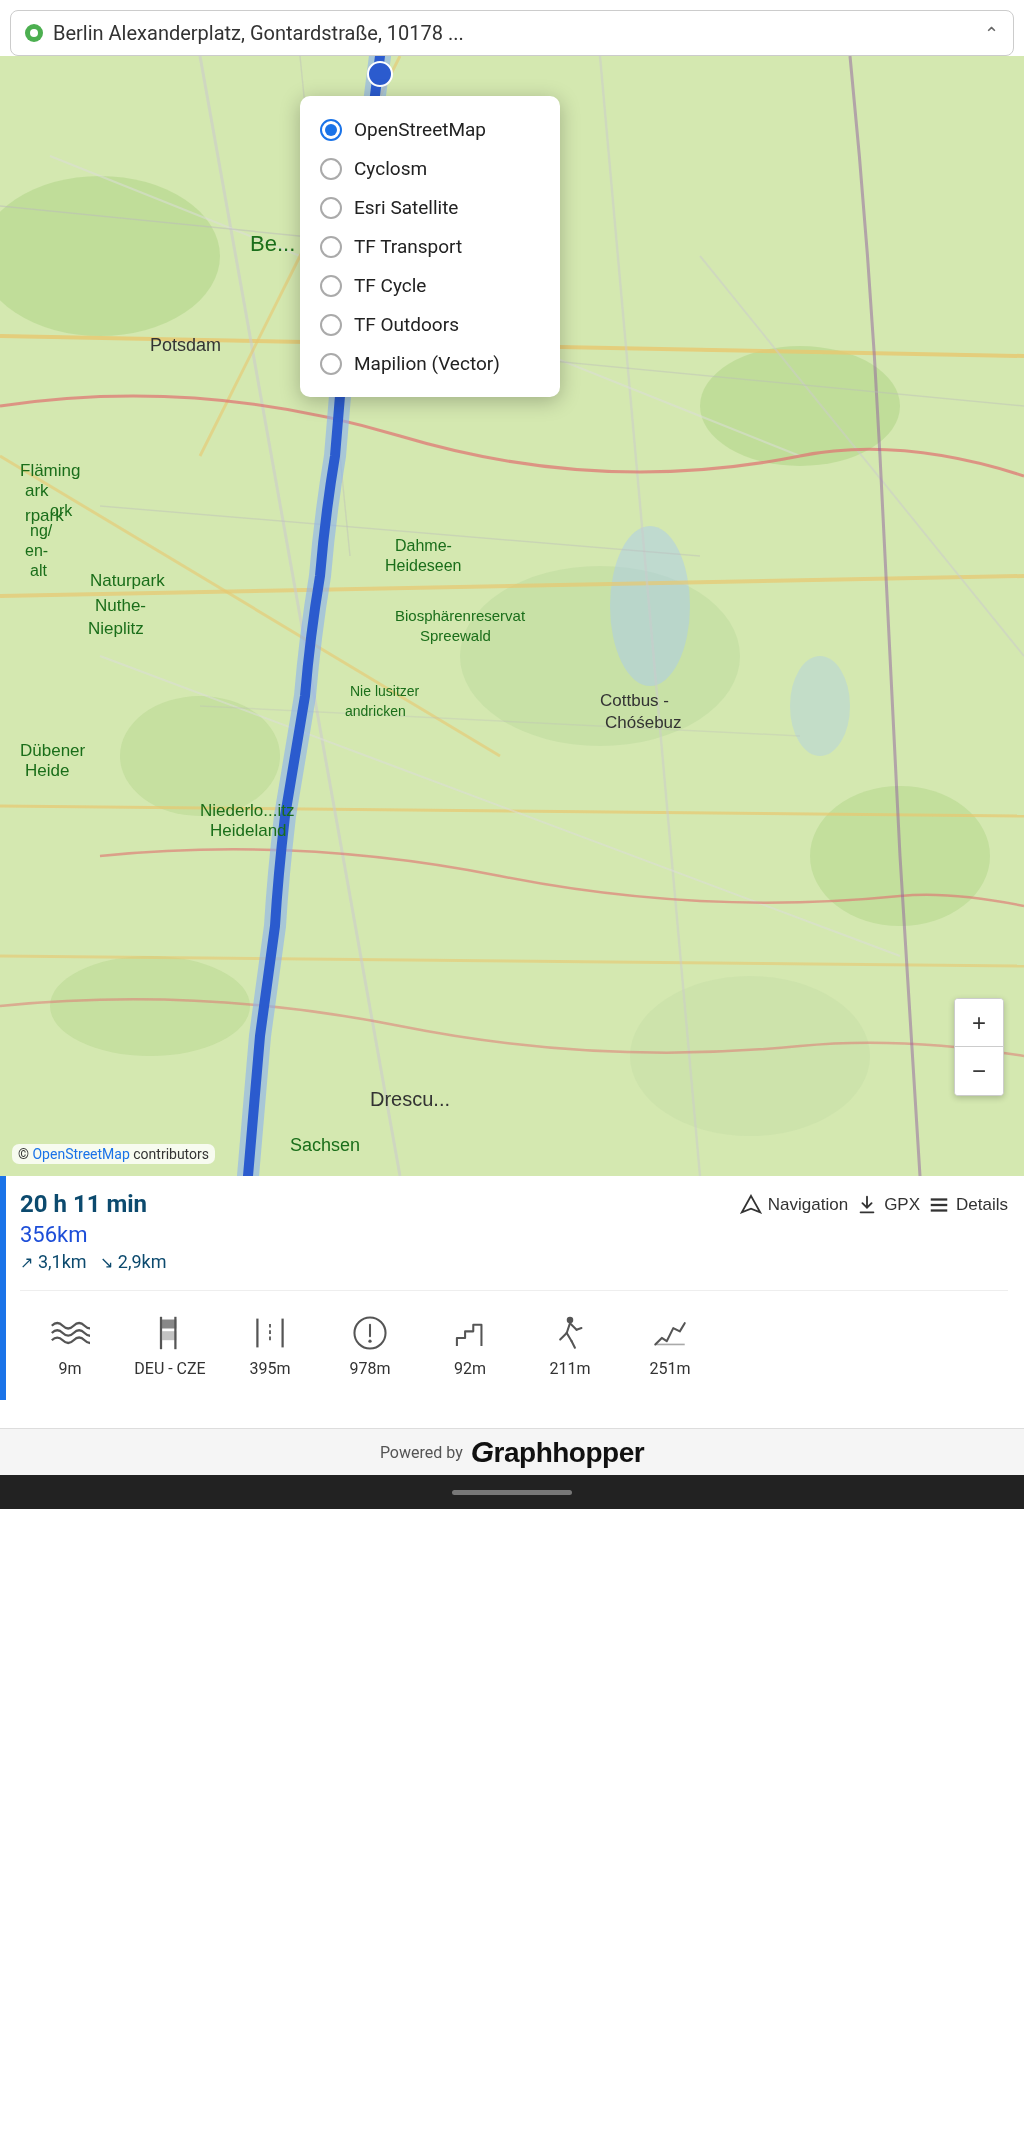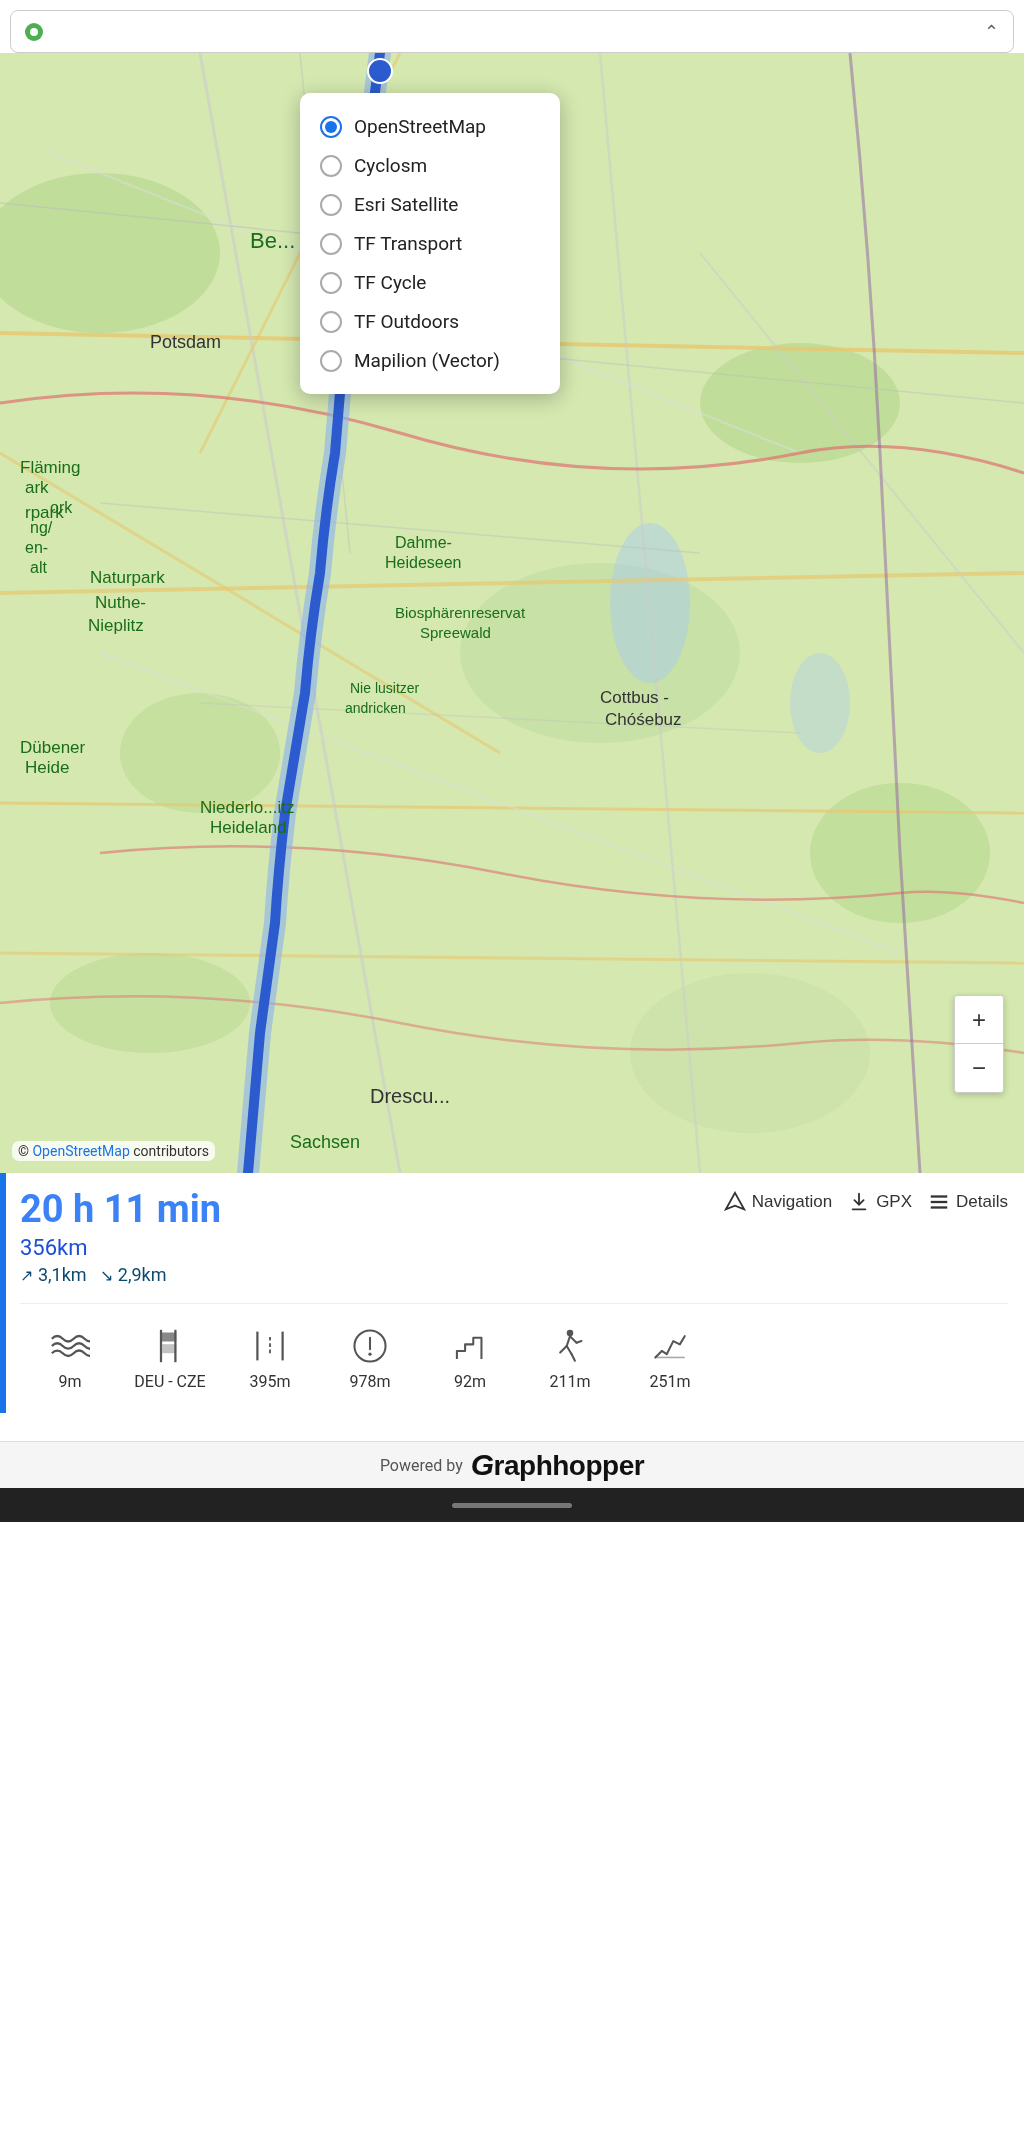--- a/index.html
+++ b/index.html
@@ -142,35 +142,35 @@
       display: flex;
       align-items: flex-start;
       justify-content: space-between;
     }
     .route-time-block {
       display: flex;
       flex-direction: column;
       gap: 4px;
     }
     .route-time {
-      font-size: 38px;
+      font-size: 24px;
       font-weight: 700;
-      color: #3b82f6;
+      color: #0c4a6e;
     }
     .route-distance {
       font-size: 22px;
       color: #1d4ed8;
     }
     .route-elevation {
       font-size: 18px;
       color: #0c4a6e;
     }
     .route-actions {
       display: flex;
-      gap: 16px;
+      gap: 8px;
       align-items: center;
       margin-top: 4px;
     }
     .action-btn {
       display: flex;
       align-items: center;
       gap: 6px;
       font-size: 17px;
       color: #333;
       cursor: pointer;
@@ -292,20 +292,21 @@
 </head>
 <body>
 
 <div class="route-header">
   <div class="route-from">
     <div class="dot-green">
       <svg width="10" height="10" viewBox="0 0 10 10">
           <circle cx="5" cy="5" r="4" fill="#fff"></circle>
         </svg>
     </div>
+    <span>Berlin Alexanderplatz, Gontardstraße, 10178 ...</span>
     <span class="chevron-up">⌃</span>
   </div>
 </div>
 
 <div class="map-container">
 
   <div class="map-bg-content"></div>
 
   <svg class="map-roads" viewBox="0 0 1024 1120" xmlns="http://www.w3.org/2000/svg">
 

